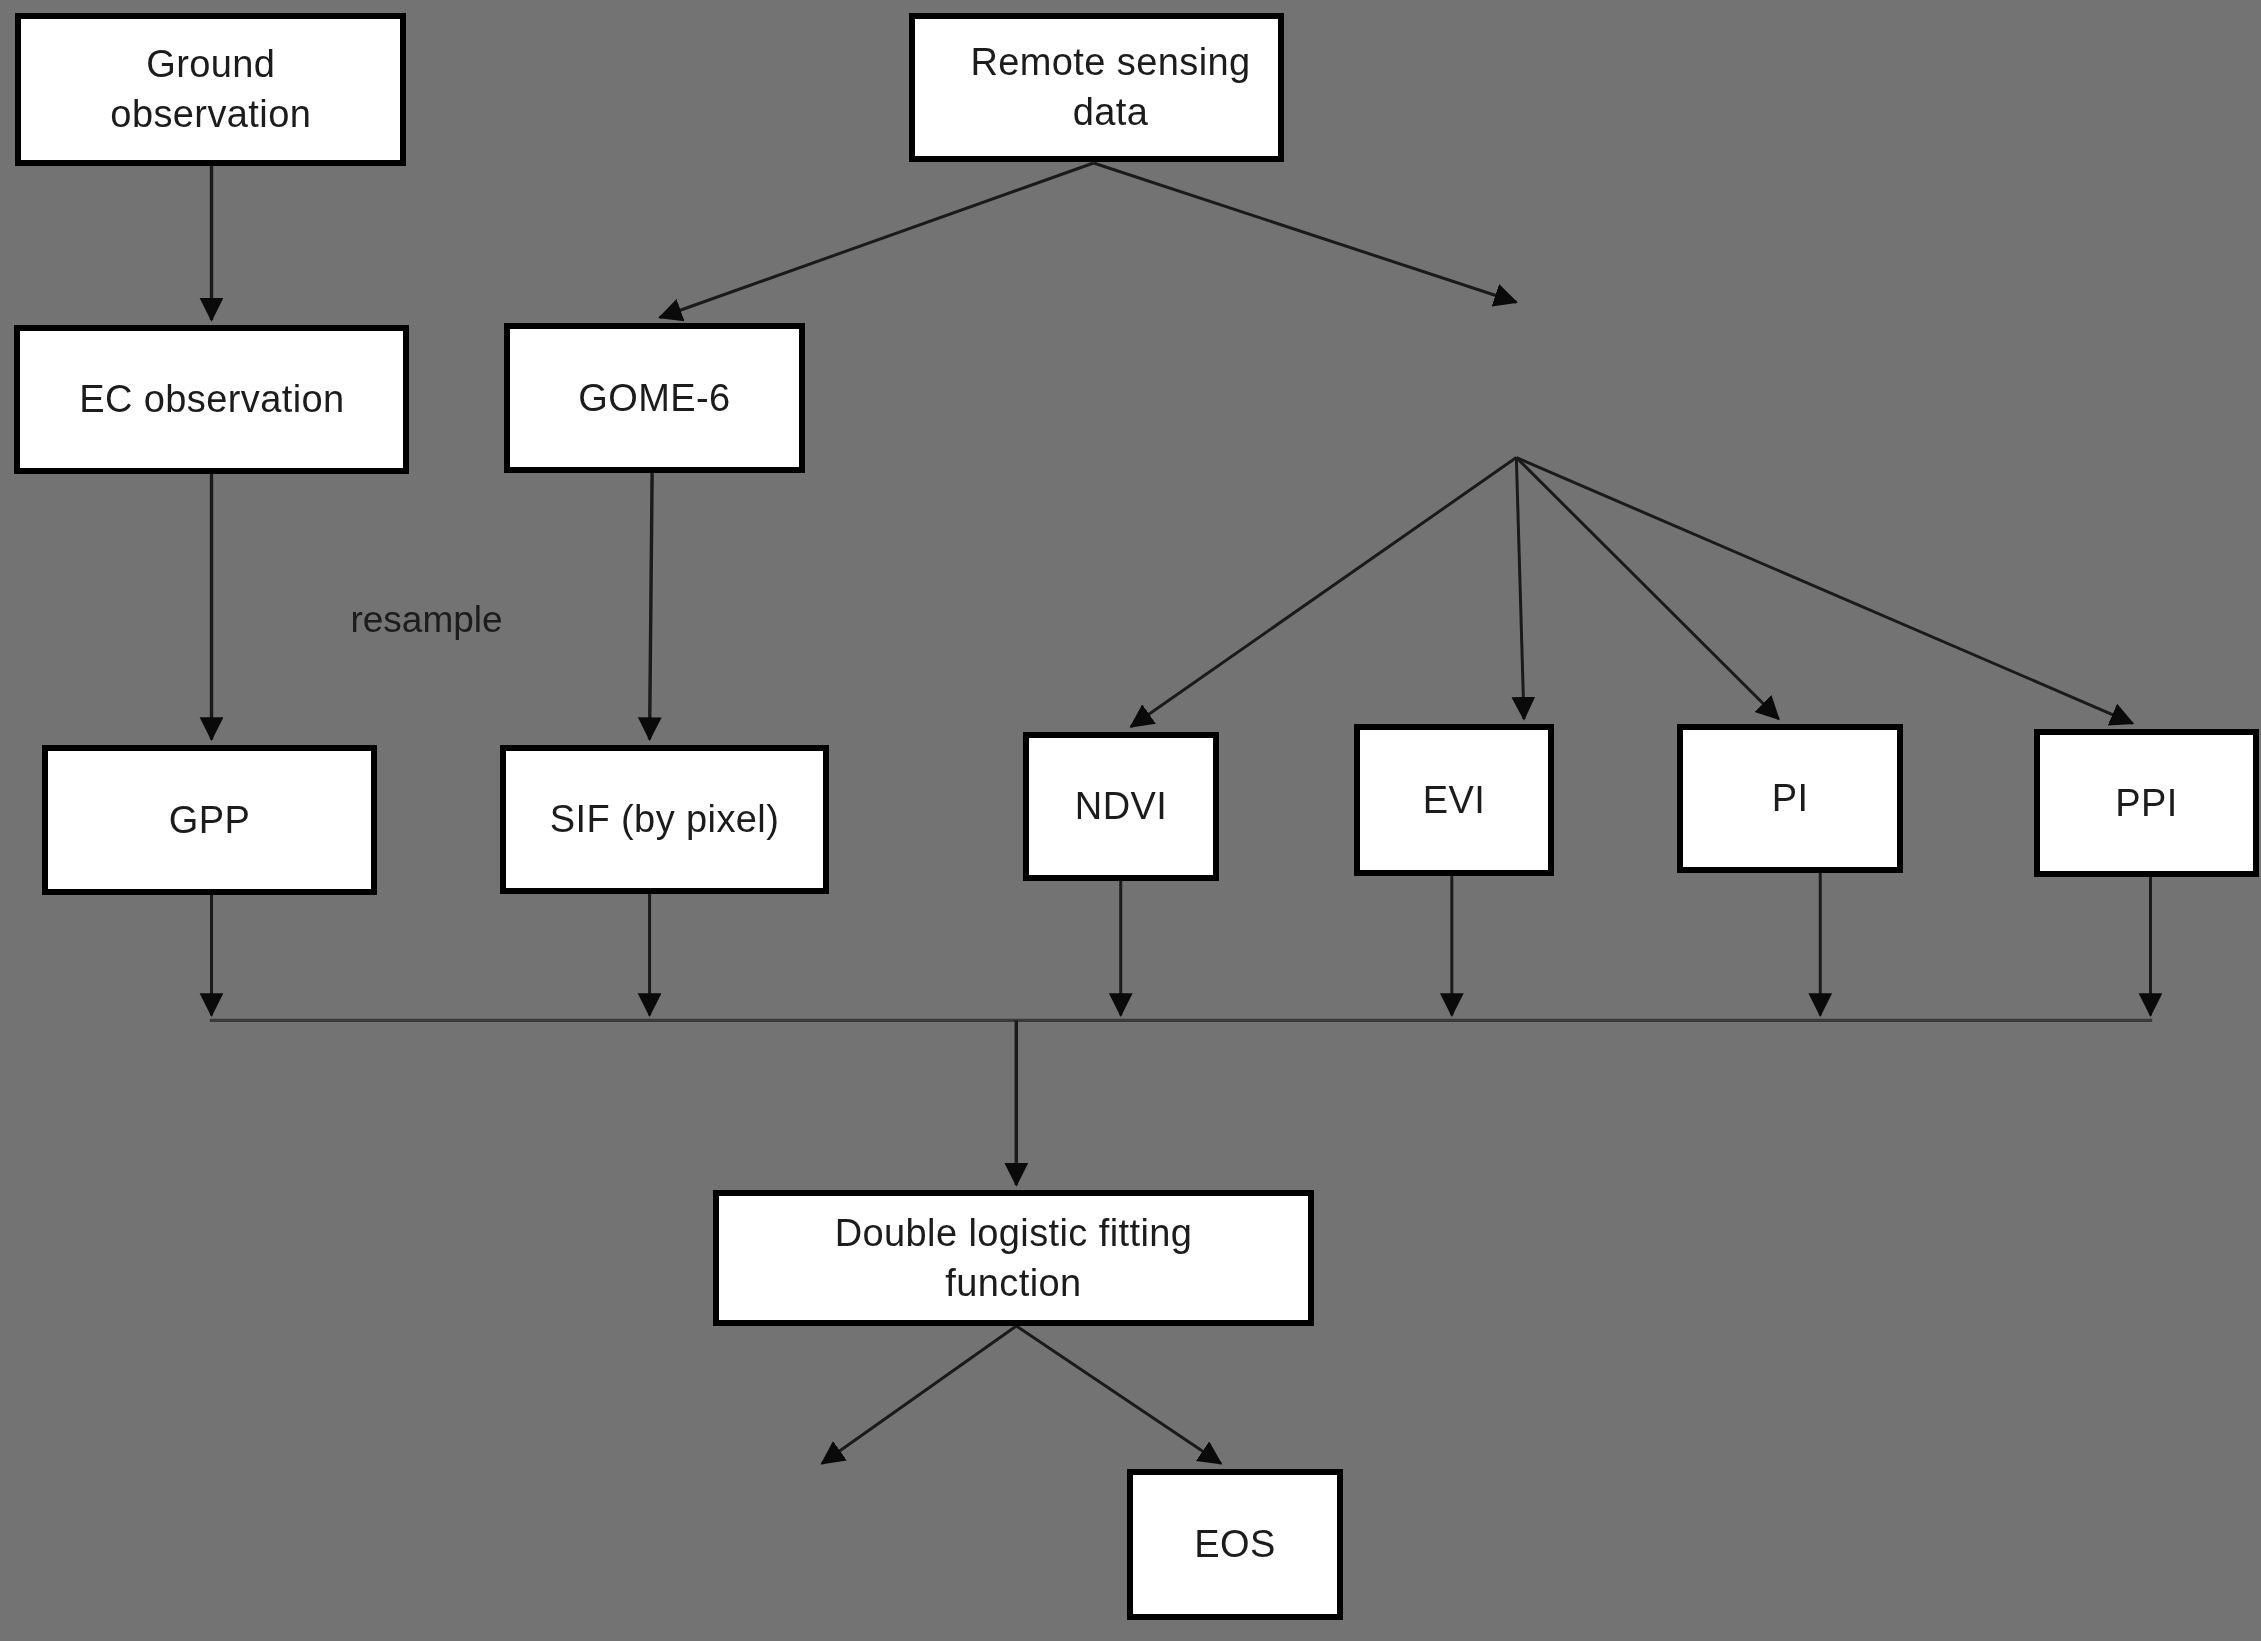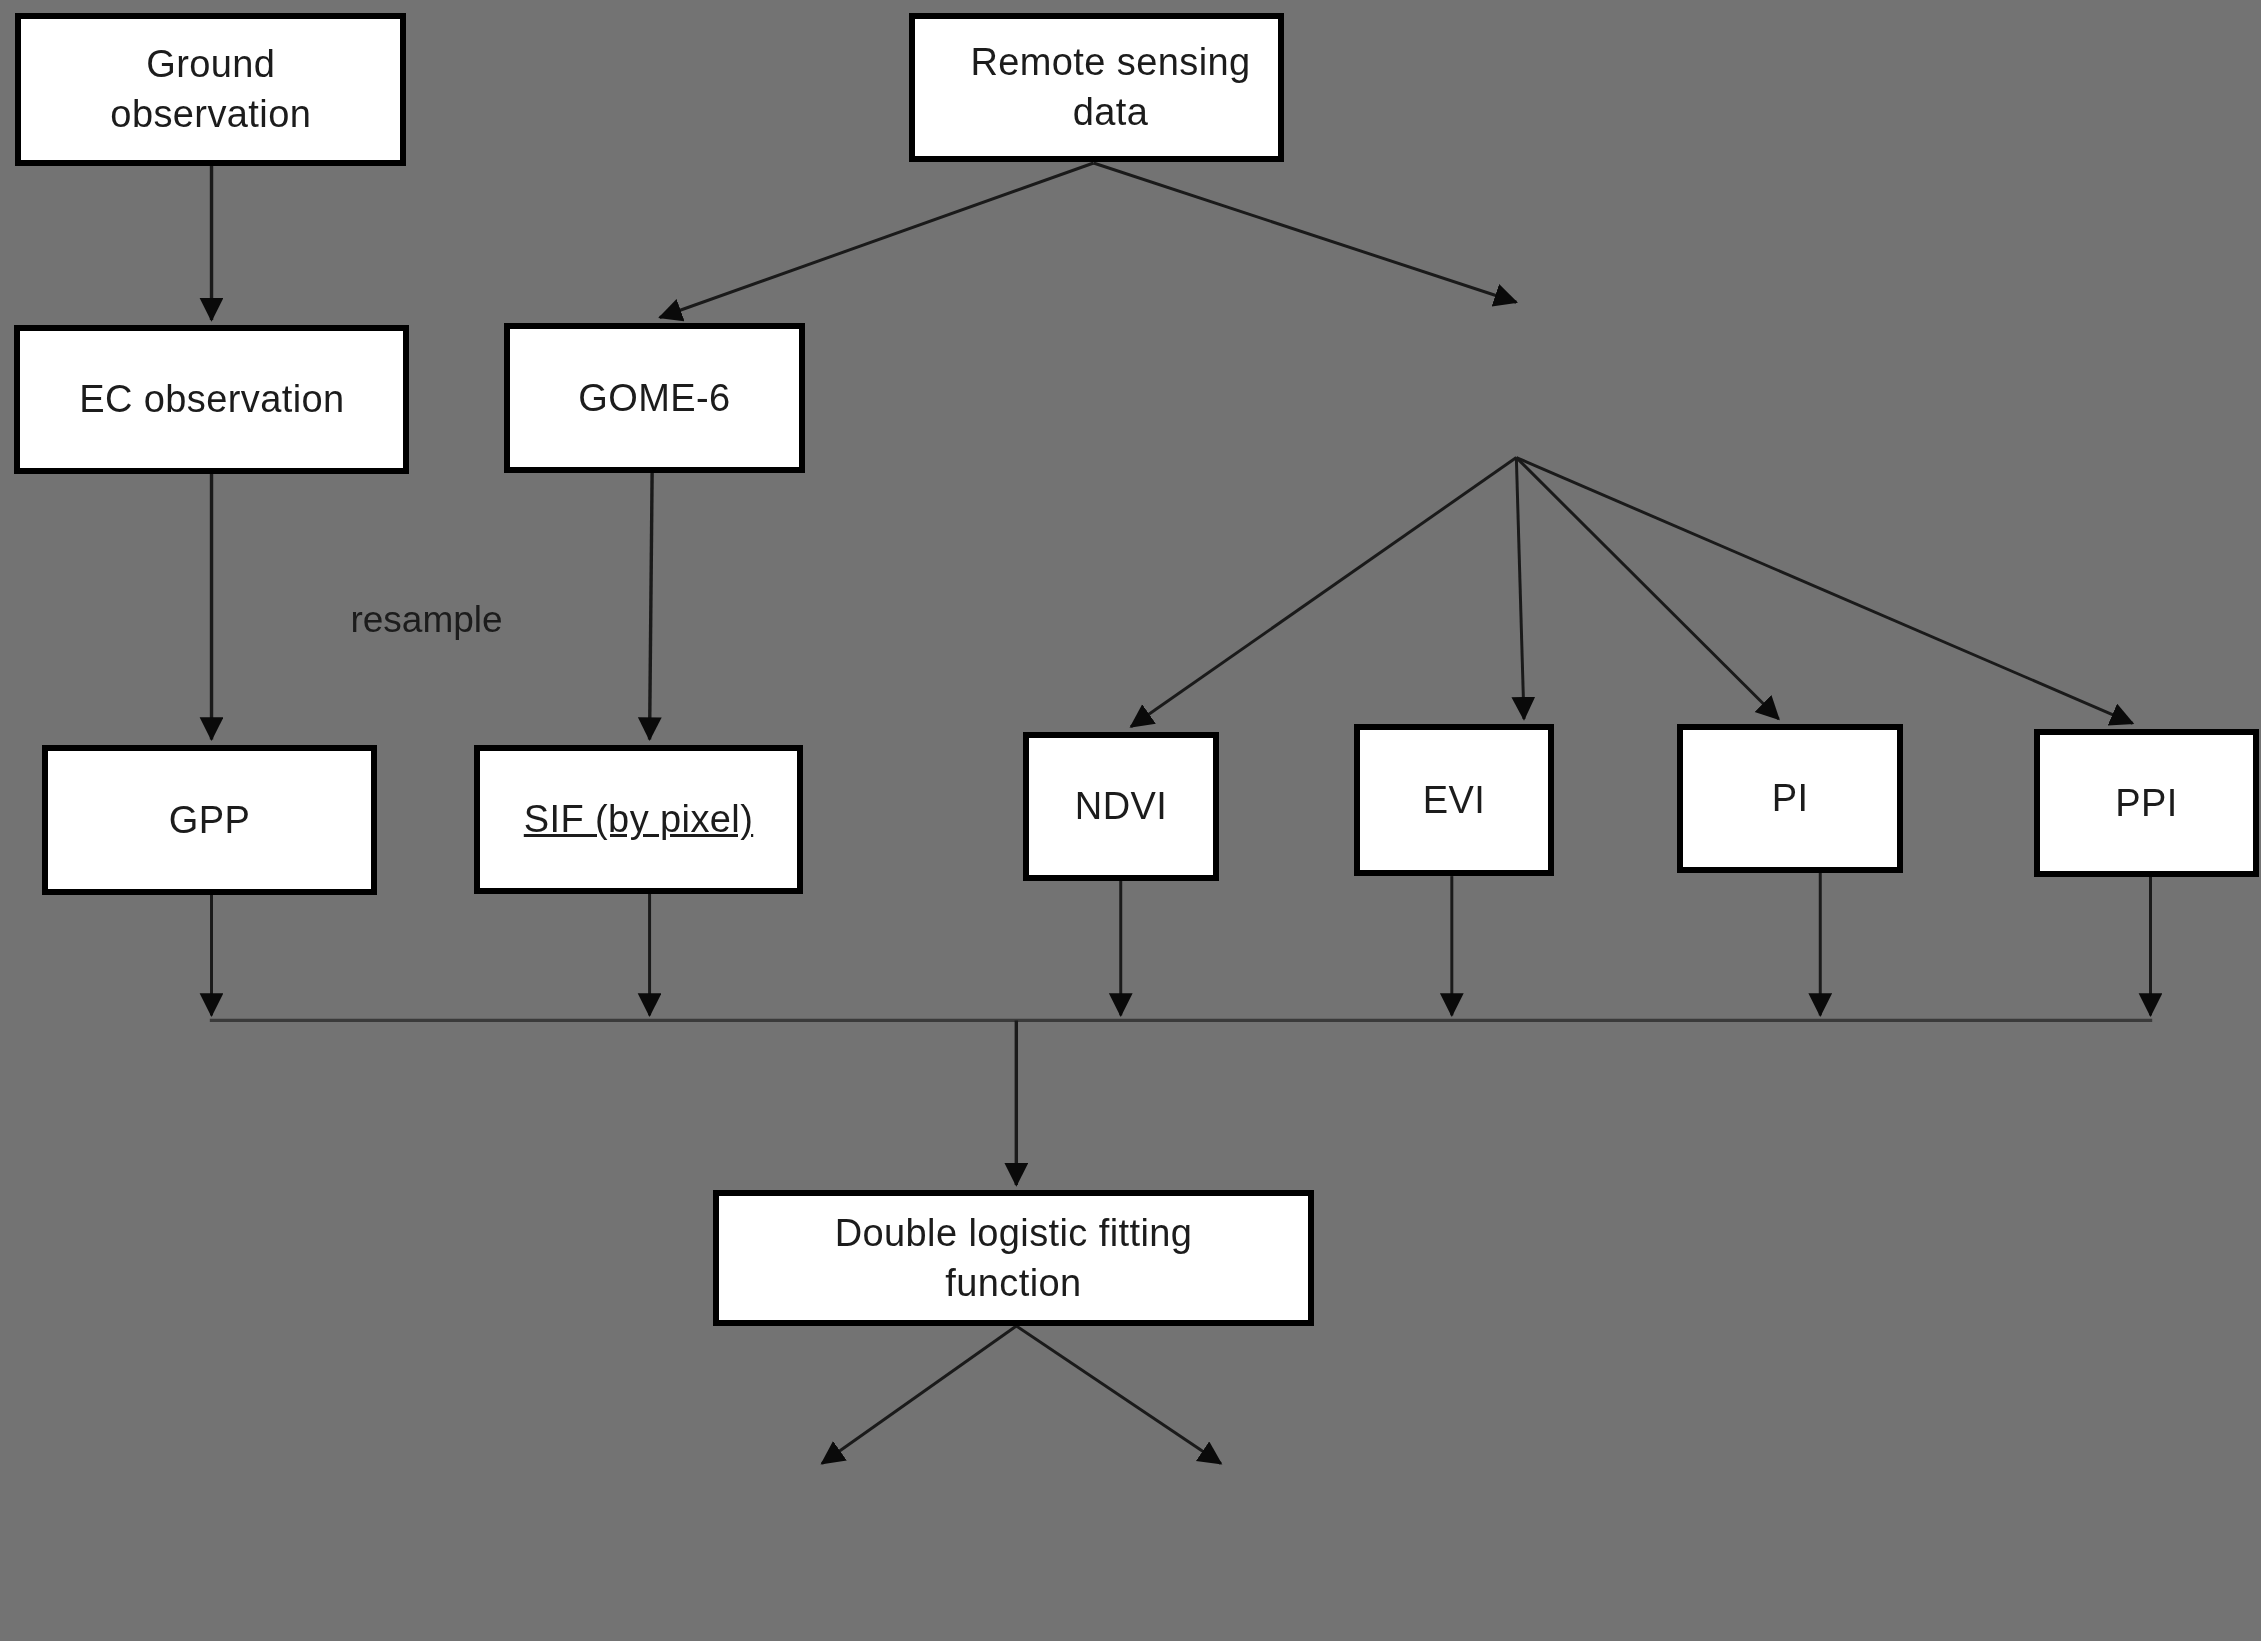--- a/index.html
+++ b/index.html
@@ -43,21 +43,21 @@
     text-align: center;
     white-space: nowrap;
   }
   
   .n-ground { left: 15.3px;   top: 12.7px;   width: 391px; height: 153px; }
   .n-remote { left: 909px; top: 12.7px;   width: 375px; height: 149px; padding-left: 28px; }
   .n-ec     { left: 14.4px;   top: 325px;  width: 395px; height: 149px; }
   .n-gome2  { left: 504px;  top: 323px;  width: 301px; height: 150px; }
   .n-modis  { left: 1165px; top: 307px;  width: 695px; height: 149px; }
   .n-gpp    { left: 42px;   top: 745px;  width: 335px; height: 150px; }
-  .n-sif    { left: 474px;  top: 745px;  width: 329px; height: 149px; text-decoration: underline; }
+  .n-sif    { left: 500px;  top: 745px;  width: 329px; height: 149px; }
   .n-ndvi   { left: 1023px; top: 732px;  width: 196px; height: 149px; }
   .n-evi    { left: 1354px; top: 724px;  width: 200px; height: 152px; }
   .n-pi     { left: 1677px; top: 724px;  width: 226px; height: 149px; }
   .n-ppi    { left: 2034px; top: 729px;  width: 225px; height: 148px; }
   .n-dlf    { left: 713px;  top: 1190px; width: 601px; height: 136px; }
   .n-sos    { left: 710px;  top: 1469px; width: 200px; height: 151px; }
   .n-eos    { left: 1127px; top: 1469px; width: 216px; height: 151px; }
   .lbl-resample { left: 335px; top: 599px; width: 183px; }
   .edge { stroke: #1a1a1a; stroke-width: 3.5; fill: none; }
   .edge-thick { stroke-width: 4; }
@@ -136,15 +136,18 @@
   </div>
   <div class="node n-ppi">
     <span>PPI</span>
   </div>
 
   <div class="node n-dlf">
     <span>Double logistic fitting
 function</span>
   </div>
 
+  <div class="node n-eos">
+    <span>EOS</span>
+  </div>
 
 </div>
 
 
 </body></html>

